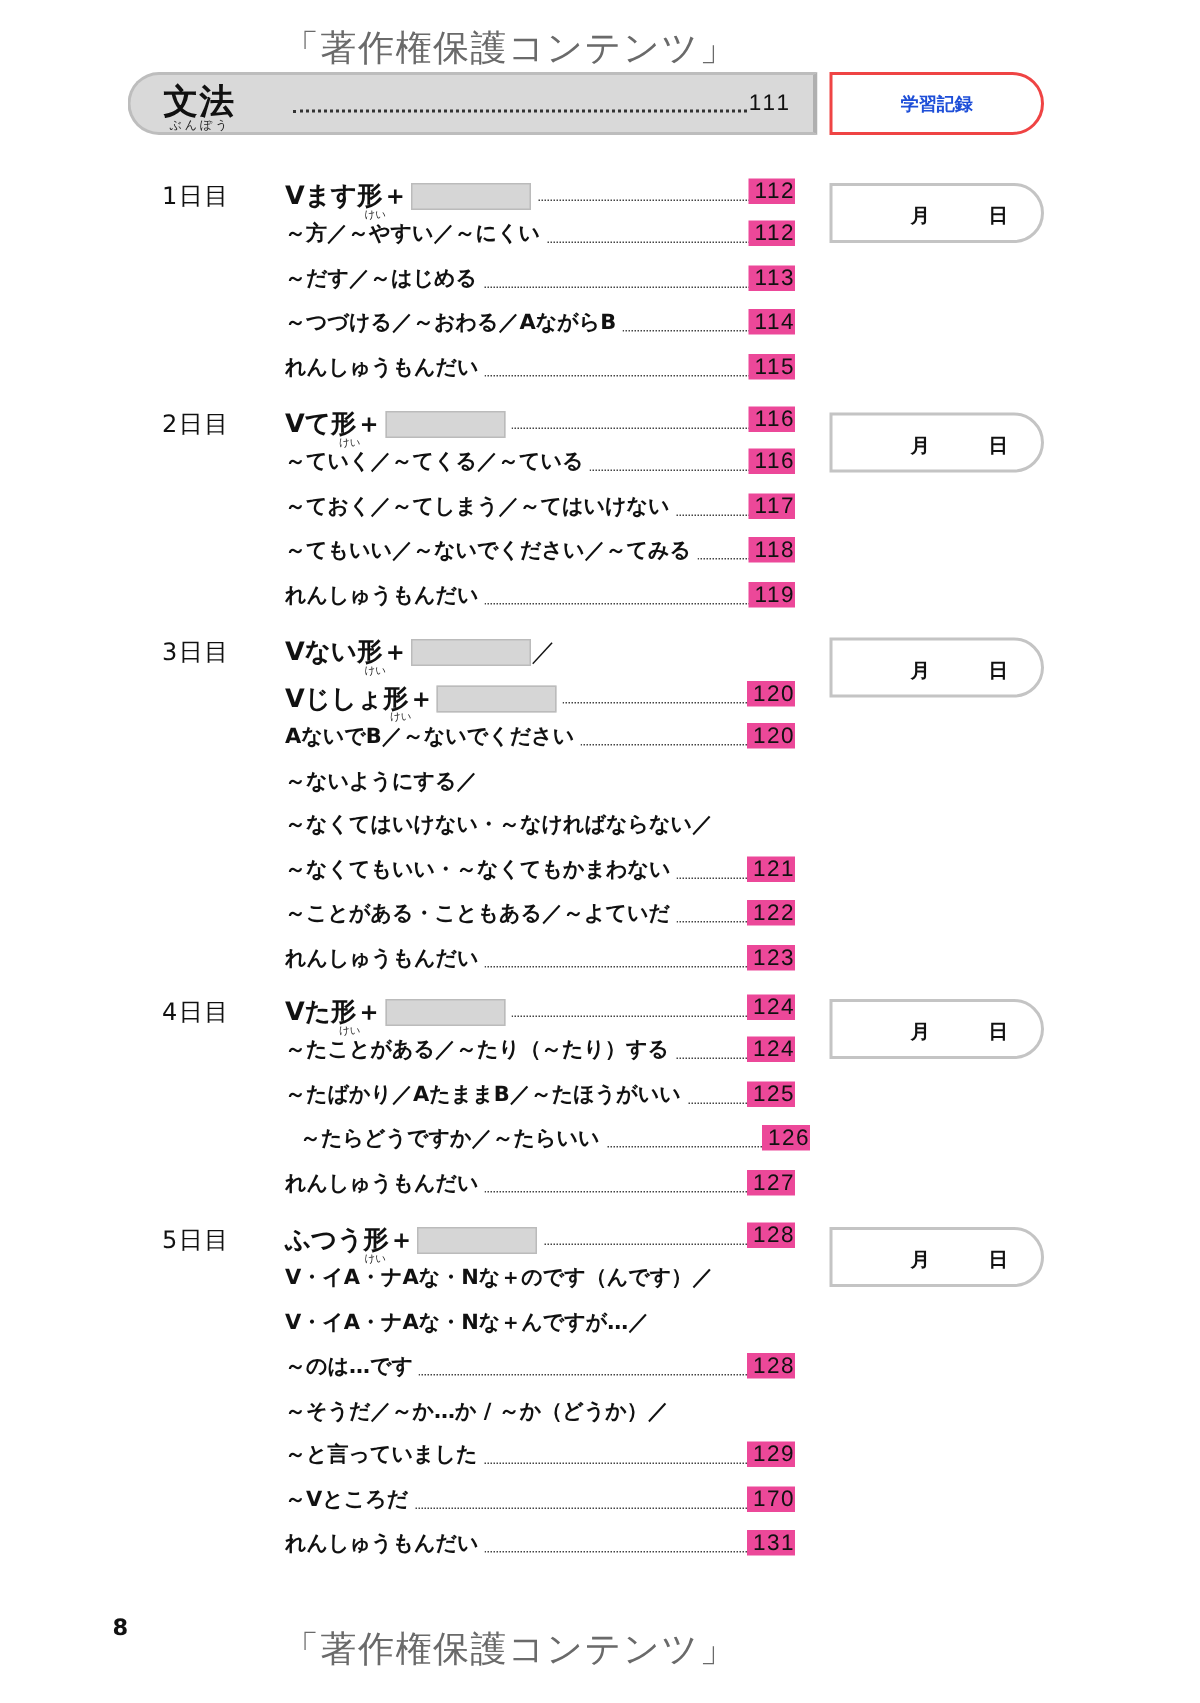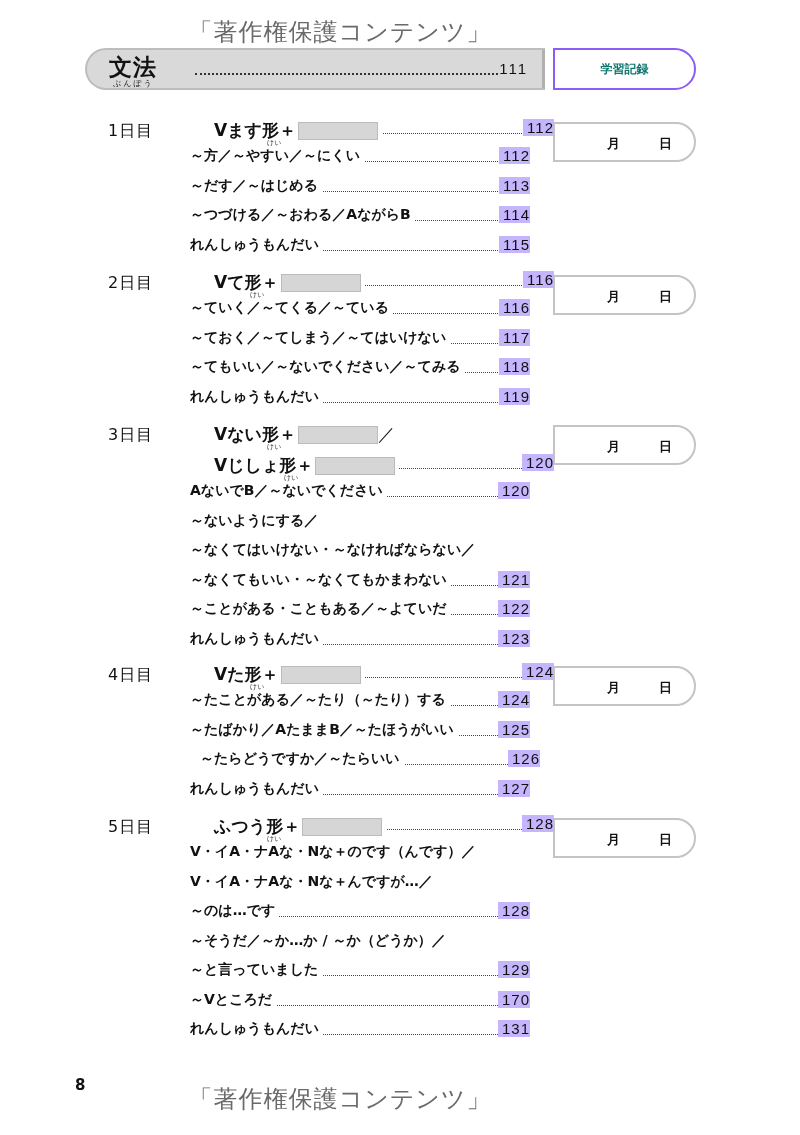--- a/index.html
+++ b/index.html
@@ -15,29 +15,29 @@
             background:#d9d9d9; border:2px solid #bdbdbd; border-right:3px solid #b0b0b0;
             border-radius:22px 0 0 22px; box-sizing:border-box; }
   .banner-title { position:absolute; left:22px; top:2px; font-size:23px; font-weight:bold;
                   letter-spacing:1px; }
   .banner-ruby { position:absolute; left:26px; top:28px; font-size:8px; letter-spacing:2px; color:#222; }
   .banner-dots { position:absolute; left:108px; right:44px; top:23px; border-bottom:2px dotted #333; }
   .banner-page { position:absolute; right:14px; top:10px; font-size:15px; letter-spacing:2px;
                  font-family:"Liberation Sans", sans-serif; }
 
   .record-header { position:absolute; left:553px; top:48px; width:143px; height:42px;
-                   border:2px solid #8b5cf6; border-radius:0 22px 22px 0; box-sizing:border-box;
-                   text-align:center; line-height:38px; font-size:12px; font-weight:bold; color:#0f766e; }
+                   border:2px solid #ef4444; border-radius:0 22px 22px 0; box-sizing:border-box;
+                   text-align:center; line-height:38px; font-size:12px; font-weight:bold; color:#1d4ed8; }
 
   .day-label { position:absolute; left:108px; font-size:16px; letter-spacing:1px; }
   .entry { position:absolute; left:190px; width:340px; height:22px; font-size:14px; font-weight:bold; white-space:nowrap; }
   .entry .txt { position:absolute; left:0; top:0; background:#fff; padding-right:4px; }
   .entry .dots { position:absolute; left:0; right:28px; top:14px; border-bottom:1.5px dotted #444; }
-  .entry .pg { position:absolute; right:0; top:0; font-family:"Liberation Sans", sans-serif; font-weight:normal; font-size:15px; background:#c4b5fd; padding-left:4px; letter-spacing:1px; }
-  .entry.main { font-size:17px;margin-left:24px; }
+  .entry .pg { position:absolute; right:0; top:0; font-family:"Liberation Sans", sans-serif; font-weight:normal; font-size:15px; background:#ec4899; padding-left:4px; letter-spacing:1px; }
+  .entry.main { font-size:17px; }
   .blank-box { display:inline-block; width:78px; height:16px; background:#d6d6d6; border:1px solid #bbb;
                vertical-align:middle; margin-left:2px; }
   .entry .slash { font-weight:normal; }
   .furi { position:absolute; font-size:7px; color:#222; font-weight:normal; }
 
   .date-box { position:absolute; left:553px; width:143px; height:40px; border:2px solid #c4c4c4;
               border-radius:0 22px 22px 0; box-sizing:border-box; font-size:13px; font-weight:bold; }
   .date-box .m { position:absolute; left:52px; top:11px; }
   .date-box .d { position:absolute; left:104px; top:11px; }
 

